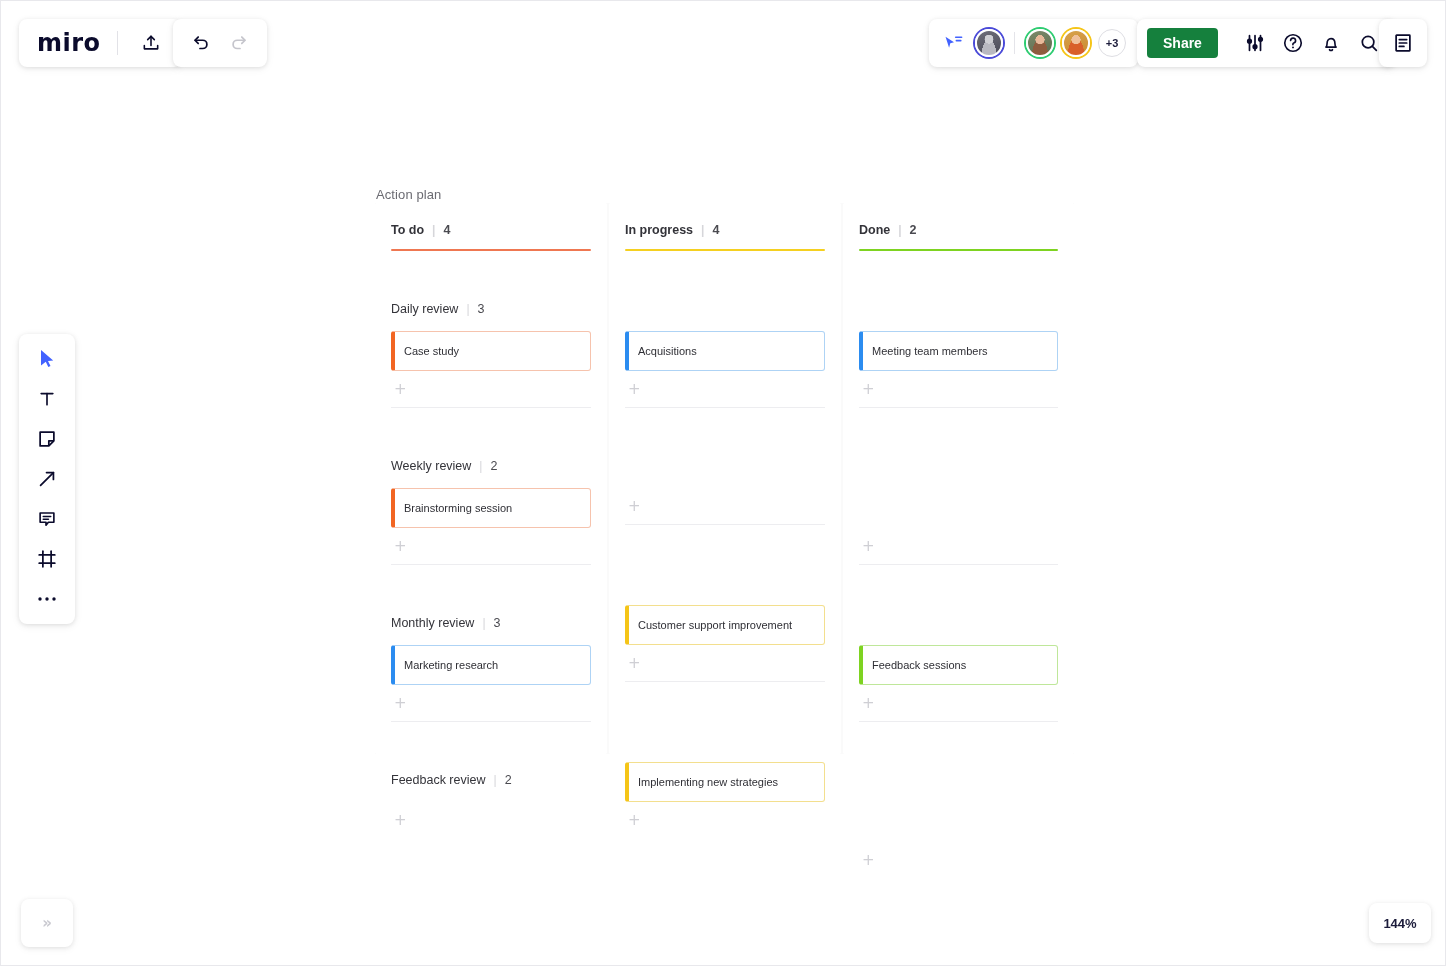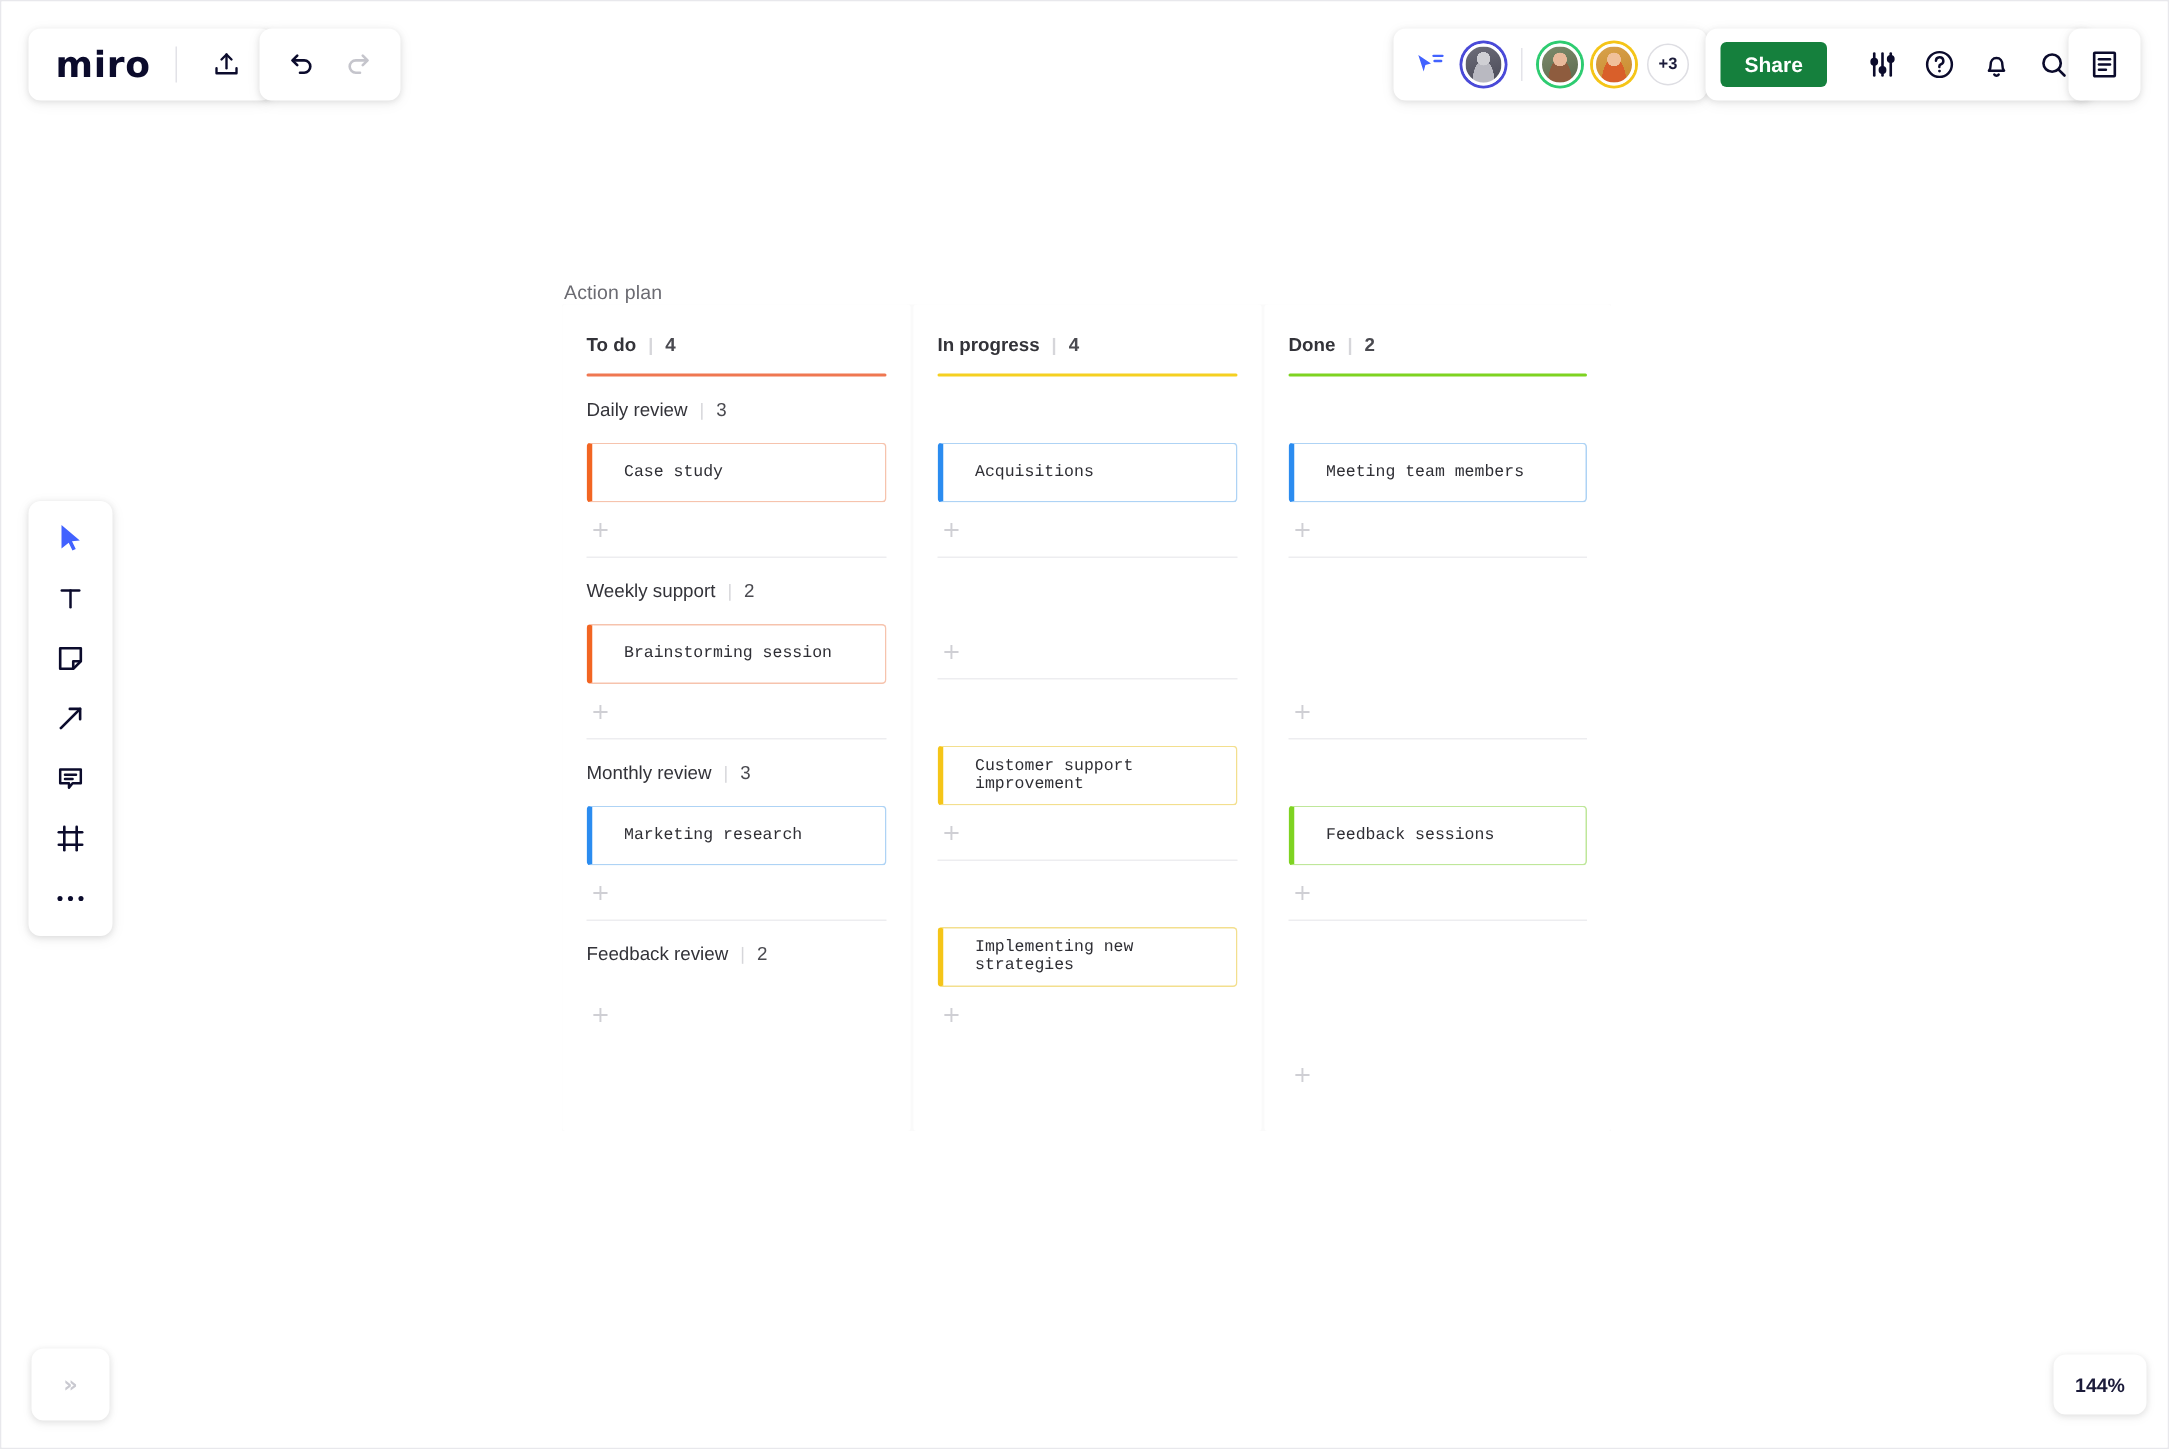--- a/index.html
+++ b/index.html
@@ -192,43 +192,42 @@
     font-size: 12.5px;
     color: #3a3a40;
     padding-bottom: 12px;
     font-weight: bold;
   }
   .col-title { color: #333339; }
   .sep { color: #d6d6da; font-size: 12px; }
   .col-count { color: #4a4a50; }
   .col-rule { height: 2px; border-radius: 1px; width: 100%; }
 
-  .swimlane { position: relative; }
+  .swimlane { position: relative; margin-top: 36px; }
   .swim-head {
     display: flex; align-items: baseline; gap: 8px;
     font-size: 12.5px; color: #3a3a40;
     height: 44px;
     padding-top: 15px;
   }
   .swim-title { color: #333339; }
   .swim-count { color: #4a4a50; }
 
   .card {
     height: 40px;
     background: #ffffff;
     border: 1px solid;
     border-left-width: 4px;
     border-radius: 3px;
     display: flex; align-items: center;
-    padding-left: 21px;
+    padding-left: 9px;
     font-size: 11px;
     color: #2f2f35;
     cursor: pointer;
     box-shadow: 0 0 0 0 rgba(0,0,0,0);
-    font-family: Liberation Mono, monospace;
   }
 
   .add-row {
     height: 36px;
     display: flex; align-items: center;
     padding-left: 3px;
   }
   .plus {
     color: #cfcfd4; font-size: 15px; line-height: 1;
     cursor: pointer; user-select: none;
@@ -269,21 +268,21 @@
               <span>Case study</span>
             </div>
             <div class="add-row">
                 <span class="plus">+</span>
               </div>
             <div class="lane-rule"></div>
           </div>
 
           <div class="swimlane">
             <div class="swim-head">
-              <span class="swim-title">Weekly support</span>
+              <span class="swim-title">Weekly review</span>
               <span class="sep">|</span>
               <span class="swim-count">2</span>
             </div>
             <div class="card" style="border-color:#f6c3ad;border-left-color:#f26522">
               <span>Brainstorming session</span>
             </div>
             <div class="add-row">
                 <span class="plus">+</span>
               </div>
             <div class="lane-rule"></div>

